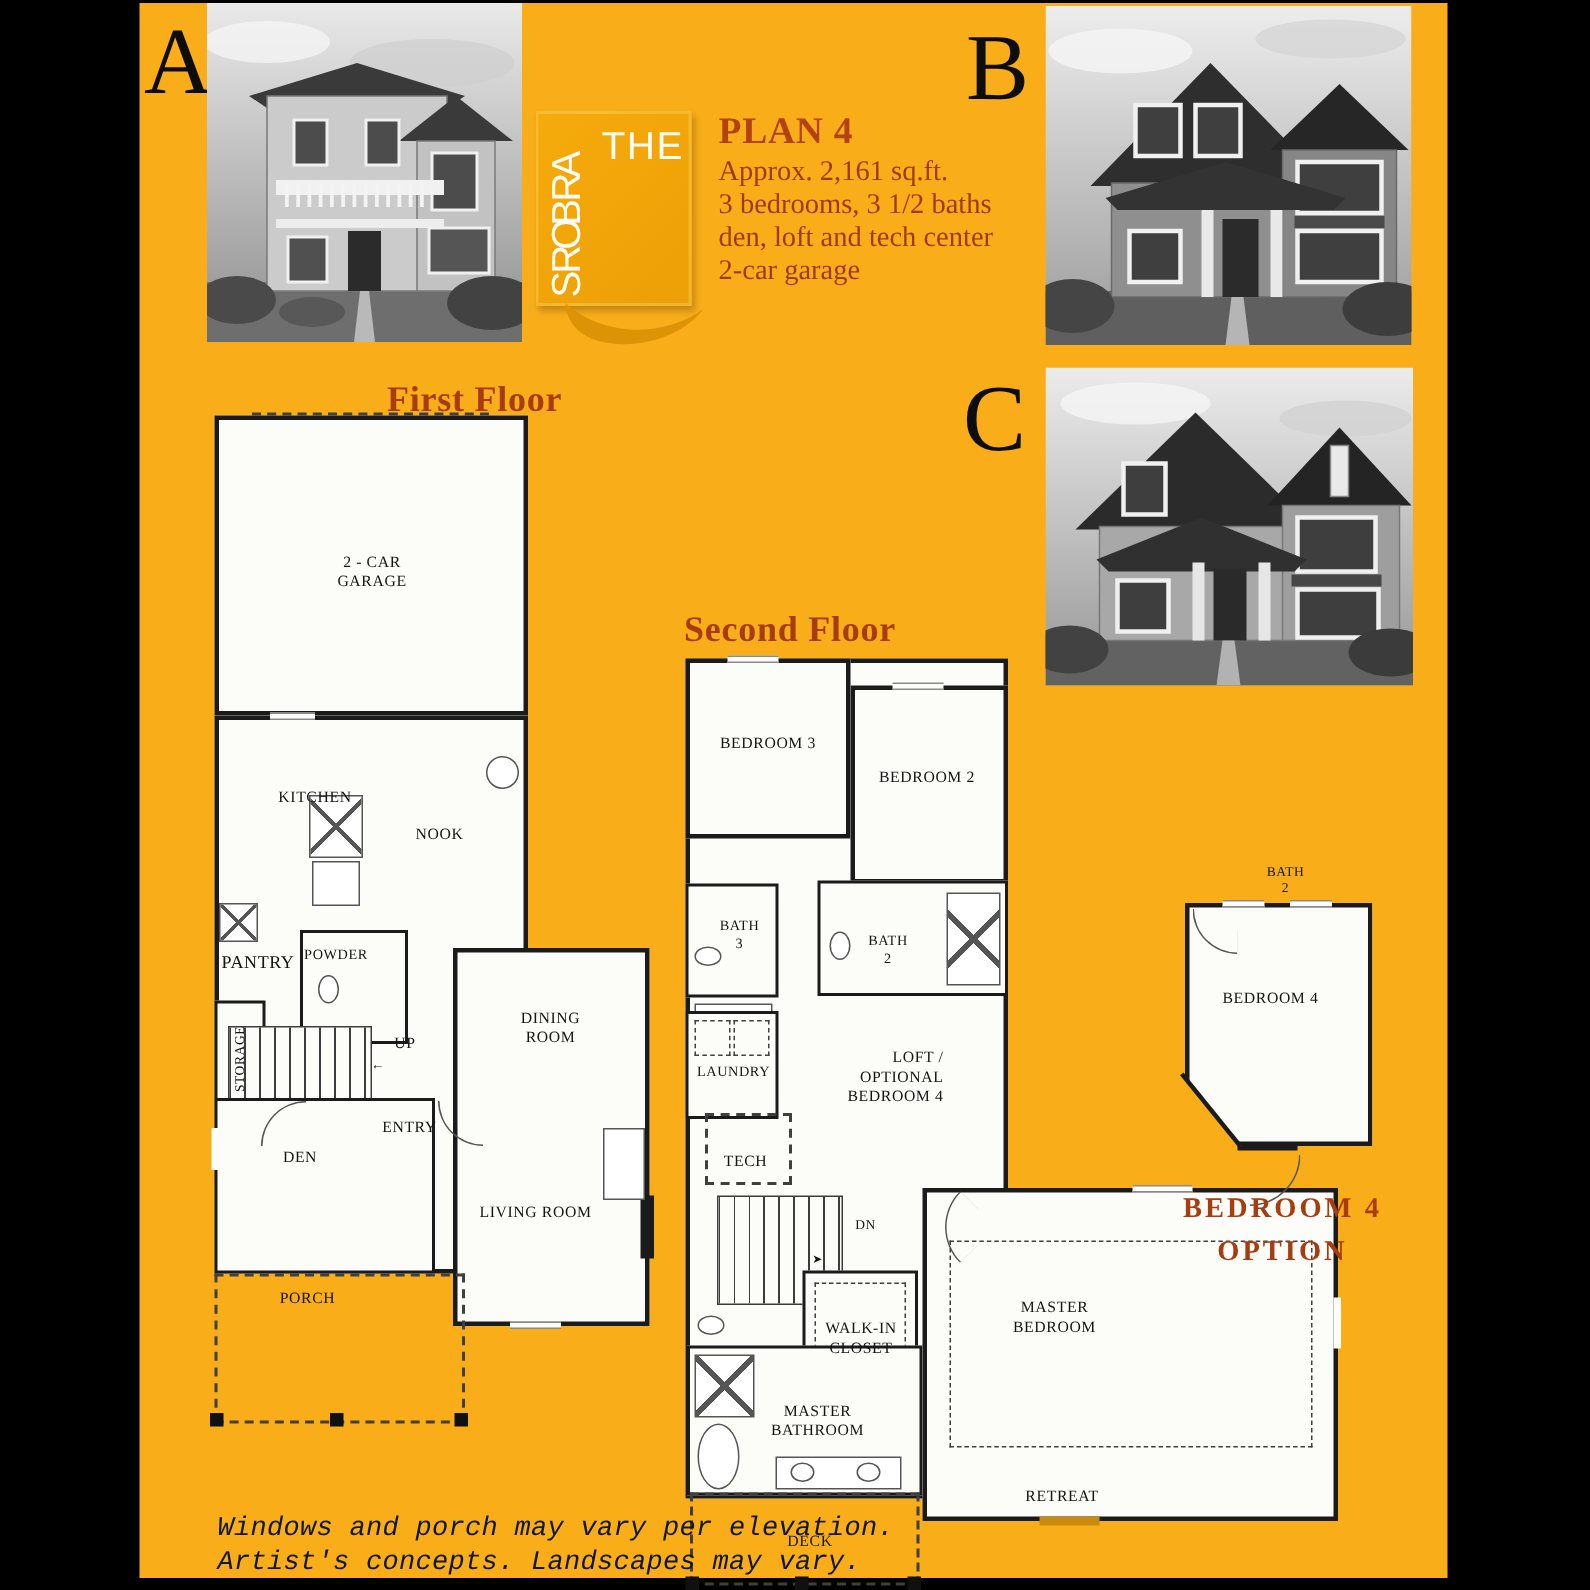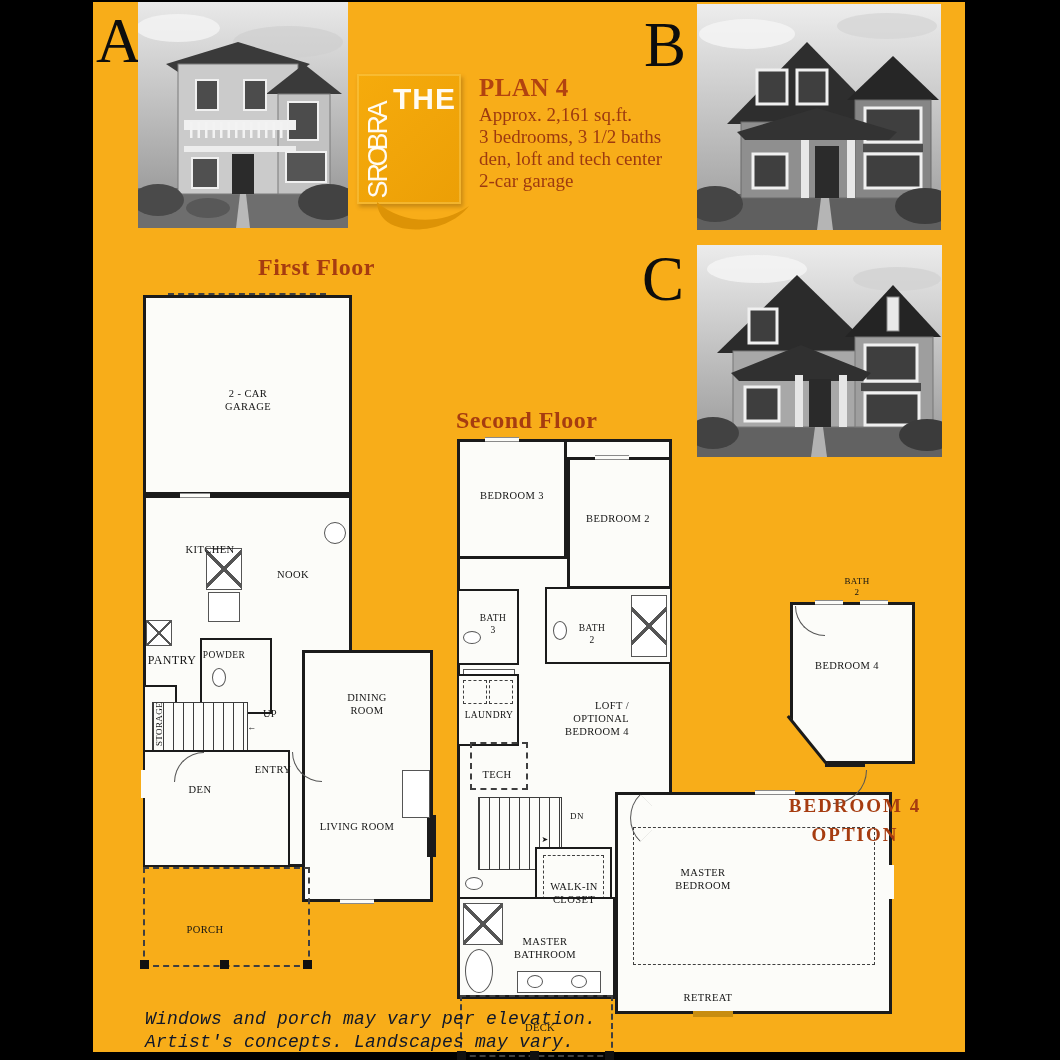--- a/index.html
+++ b/index.html
@@ -12,21 +12,21 @@
   
   .elev-letter{position:absolute;font-family:"Liberation Serif",serif;font-size:63px;line-height:1;color:#0d0d0d;}
 
   
   .photo{position:absolute;display:block;}
 
   
   .logo{position:absolute;left:264px;top:72px;width:104px;height:130px;
         background:linear-gradient(135deg,#f6ab0c,#ec9f06);box-shadow:inset 0 0 0 2px rgba(255,220,120,.35),2px 3px 4px rgba(60,30,0,.25);}
   .logo-the{position:absolute;right:5px;top:8px;color:rgba(255,255,255,.95);font-family:"Liberation Sans",sans-serif;
-        font-size:30px;font-weight:700;letter-spacing:1px;}
+        font-size:26px;font-weight:400;letter-spacing:1px;}
   .logo-arbors{position:absolute;left:10px;top:26px;color:rgba(255,255,255,.95);font-family:"Liberation Sans",sans-serif;
         font-size:27px;}
   .logo-arbors span{display:block;height:16px;line-height:16px;transform:rotate(-90deg);}
   .logo-swoosh{position:absolute;left:18px;top:126px;}
 
   
   .plan-title{position:absolute;left:386px;top:72px;font-size:25px;font-weight:bold;color:#b24310;letter-spacing:.5px;}
   .plan-details{position:absolute;left:386px;top:102px;font-size:19px;line-height:22px;color:#9d3a10;white-space:pre-line;}
 
   
@@ -172,21 +172,21 @@
     <rect x="112" y="134" width="22" height="48" fill="#2a2a2a"></rect>
     <rect x="98" y="130" width="8" height="52" fill="#e6e6e6"></rect>
     <rect x="142" y="130" width="8" height="52" fill="#e6e6e6"></rect>
     <ellipse cx="16" cy="188" rx="26" ry="16" fill="#424242"></ellipse>
     <ellipse cx="230" cy="190" rx="28" ry="16" fill="#3b3b3b"></ellipse>
     <polygon points="114,212 130,212 126,182 118,182" fill="#b2b2b2"></polygon>
   </svg>
 
   <div class="floor-title" style="left:165px;top:252px;">First Floor</div>
 
-  <div class="plan" style="left:47px;top:288px;width:300px;height:690px;">
+  <div class="plan" style="left:47px;top:270px;width:300px;height:690px;">
 
     <div class="room" style="left:3px;top:5px;width:209px;height:200px;"></div>
     <div class="dash" style="left:28px;top:3px;width:158px;height:0;border-width:0;border-top:2px dashed #3f3f3f;background:none;"></div>
     <div class="lbl" style="left:108px;top:110px;">2 - CAR
 GARAGE</div>
 
     <div class="room" style="left:3px;top:205px;width:209px;height:372px;"></div>
 
     <div class="room" style="left:162px;top:360px;width:131px;height:252px;"></div>
     <div class="wallseg" style="left:287px;top:525px;width:9px;height:42px;"></div>
@@ -221,21 +221,21 @@
     <div class="lbl" style="left:153px;top:285px;">NOOK</div>
     <div class="lbl" style="left:32px;top:370px;font-size:12px;">PANTRY</div>
     <div class="lbl" style="left:84px;top:366px;font-size:9.5px;">POWDER</div>
     <div class="lbl lbl-v" style="left:20px;top:434px;font-size:9px;">STORAGE</div>
     <div class="lbl" style="left:130px;top:424px;">UP</div>
     <div class="lbl" style="left:112px;top:438px;font-size:9px;">←</div>
     <div class="lbl" style="left:227px;top:414px;">DINING ROOM</div>
     <div class="lbl" style="left:60px;top:500px;">DEN</div>
     <div class="lbl" style="left:133px;top:480px;">ENTRY</div>
     <div class="lbl" style="left:217px;top:537px;">LIVING ROOM</div>
-    <div class="lbl" style="left:65px;top:594px;margin-top:46px;">PORCH</div>
+    <div class="lbl" style="left:65px;top:594px;">PORCH</div>
   </div>
 
   <div class="floor-title" style="left:363px;top:405px;">Second Floor</div>
 
   <div class="plan" style="left:362px;top:433px;width:450px;height:625px;">
 
     <div class="room" style="left:2px;top:4px;width:215px;height:560px;"></div>
 
     <div class="room" style="left:2px;top:4px;width:110px;height:120px;"></div>
 

